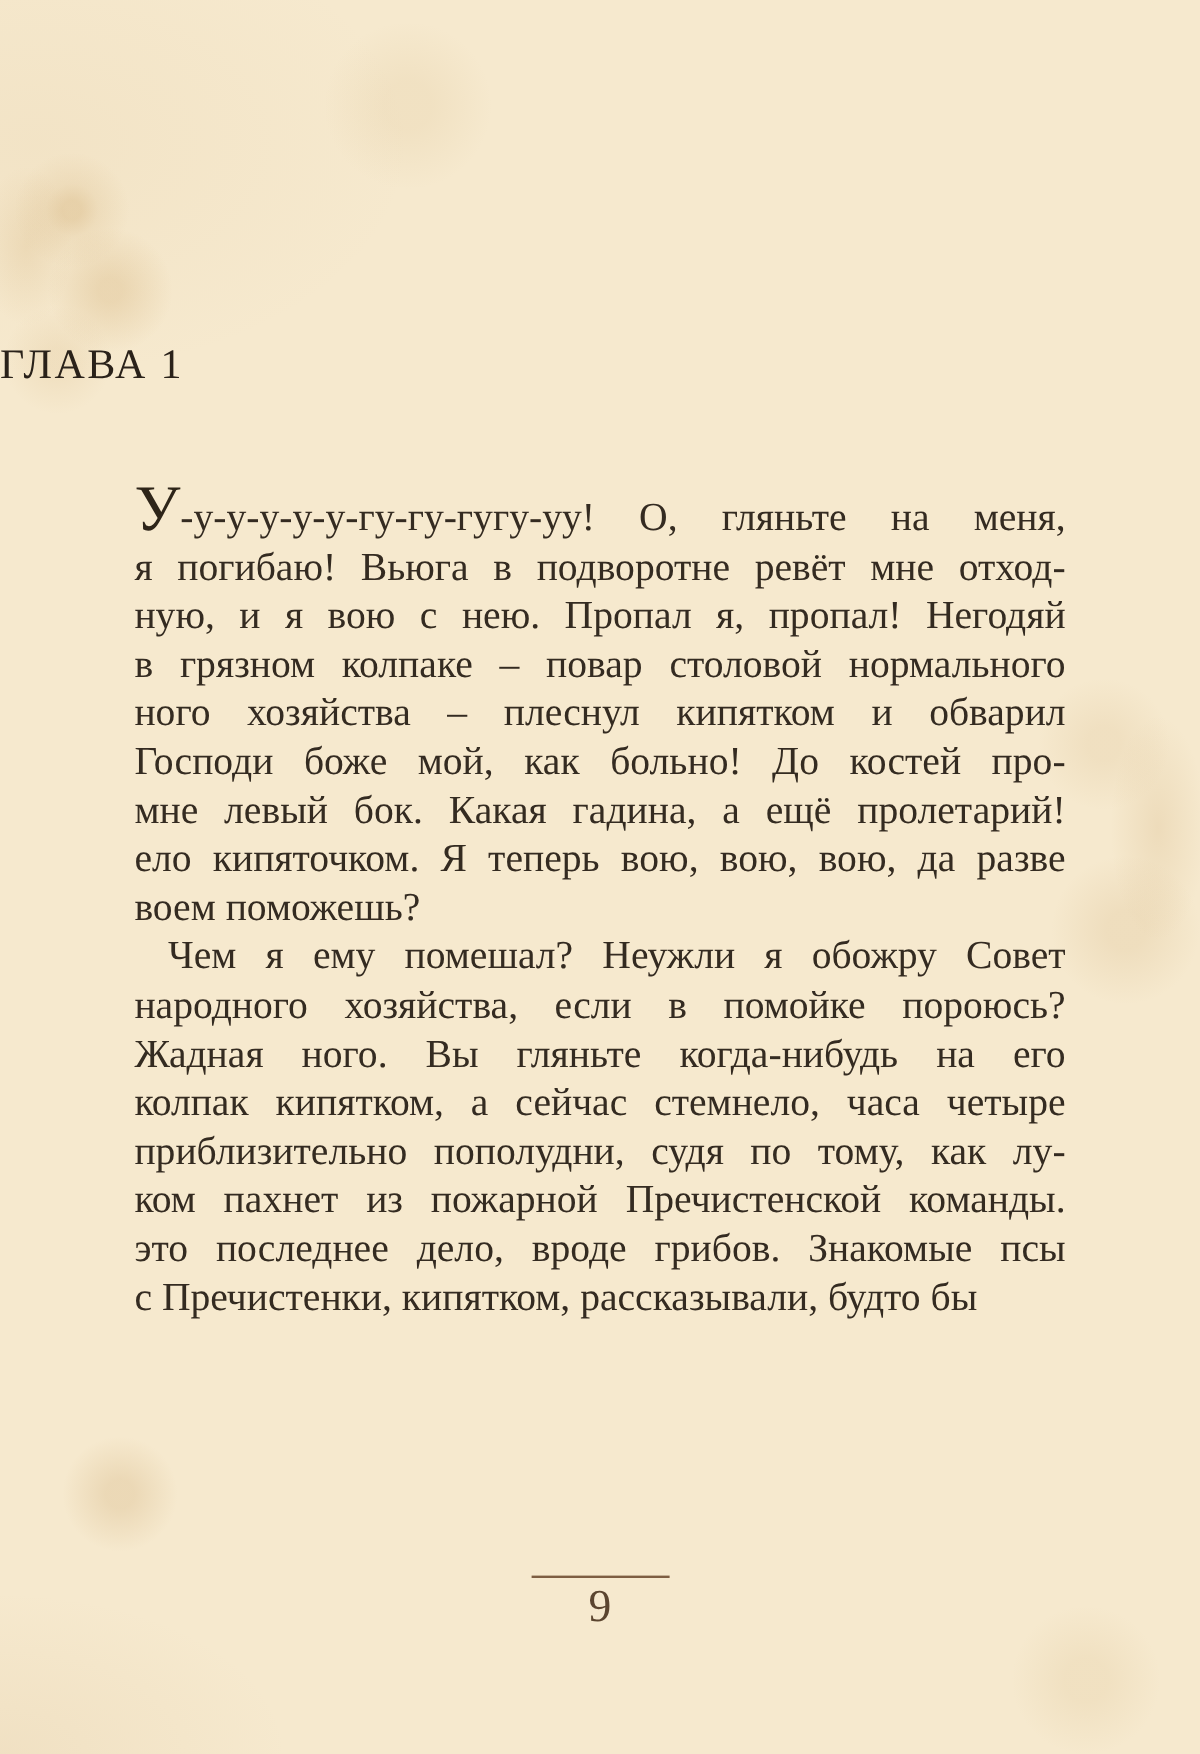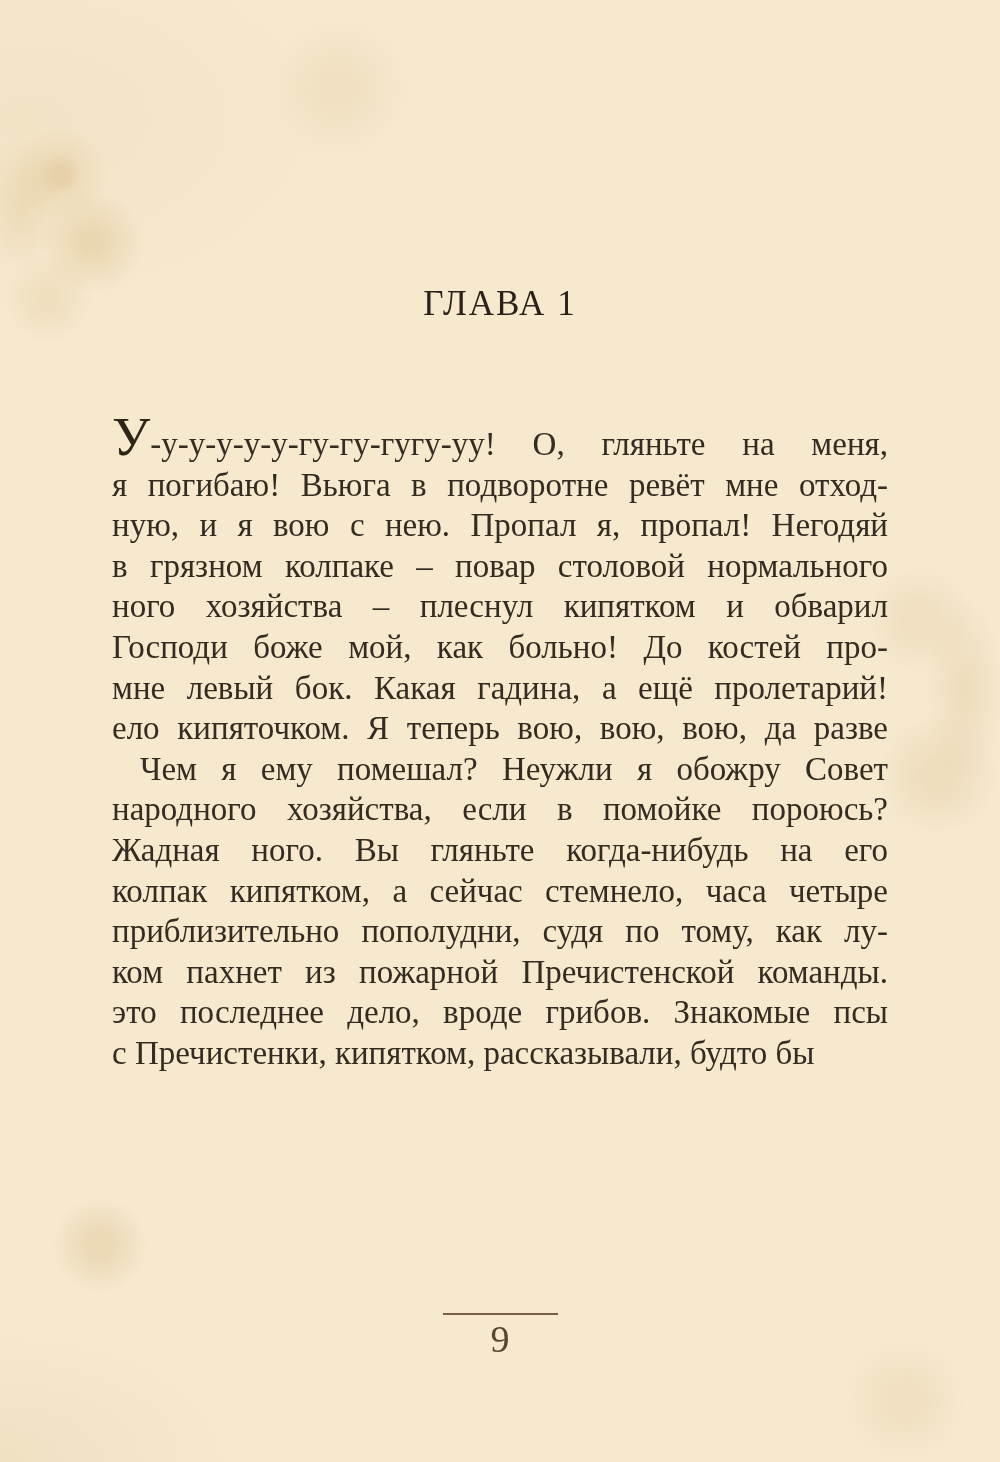--- a/index.html
+++ b/index.html
@@ -27,29 +27,29 @@
       radial-gradient(circle at 920px 620px, rgba(198,158,98,0.12) 0 14px, rgba(198,158,98,0) 55px),
       radial-gradient(circle at 340px 88px,  rgba(205,170,110,0.12) 0 20px, rgba(205,170,110,0) 70px),
       radial-gradient(circle at 905px 1400px, rgba(205,170,110,0.13) 0 18px, rgba(205,170,110,0) 62px),
       radial-gradient(ellipse 320px 180px at 0px 1462px, rgba(190,150,95,0.10), rgba(190,150,95,0) 75%),
       radial-gradient(ellipse 420px 260px at 30px 120px, rgba(200,162,102,0.08), rgba(200,162,102,0) 75%);
   }
   .chapter-title {
     position: absolute;
     top: 284px; left: 0; width: 100%;
     margin: 0;
-    text-align: center;
+    text-align: left;
     font-size: 35px;
     font-weight: normal;
     letter-spacing: 2px;
     color: #2a221a;
   }
   .text-block {
     position: absolute;
-    left: 112px; top: 424px;
+    left: 112px; top: 412px;
     width: 776px;
   }
   .line {
     height: 40.6px;
     line-height: 40.6px;
     font-size: 33px;
     text-align: justify;
     text-align-last: justify;
     white-space: normal;
   }
@@ -85,20 +85,21 @@
   <div class="text-block">
     <div class="para">
       <div class="line"><span class="dropcap">У</span><span>-у-у-у-у-у-гу-гу-гугу-уу! О, гляньте на меня,</span></div>
       <div class="line">я погибаю! Вьюга в подворотне ревёт мне отход-</div>
       <div class="line">ную, и я вою с нею. Пропал я, пропал! Негодяй</div>
       <div class="line">в грязном колпаке – повар столовой нормального</div>
       <div class="line">ного хозяйства – плеснул кипятком и обварил</div>
       <div class="line">Господи боже мой, как больно! До костей про-</div>
       <div class="line">мне левый бок. Какая гадина, а ещё пролетарий!</div>
       <div class="line">ело кипяточком. Я теперь вою, вою, вою, да разве</div>
+      <div class="line endline">воем поможешь?</div>
     </div>
     <div class="para">
       <div class="line indent">Чем я ему помешал? Неужли я обожру Совет</div>
       <div class="line">народного хозяйства, если в помойке пороюсь?</div>
       <div class="line">Жадная ного. Вы гляньте когда-нибудь на его</div>
       <div class="line">колпак кипятком, а сейчас стемнело, часа четыре</div>
       <div class="line">приблизительно пополудни, судя по тому, как лу-</div>
       <div class="line">ком пахнет из пожарной Пречистенской команды.</div>
       <div class="line">это последнее дело, вроде грибов. Знакомые псы</div>
       <div class="line endline">с Пречистенки, кипятком, рассказывали, будто бы</div>

